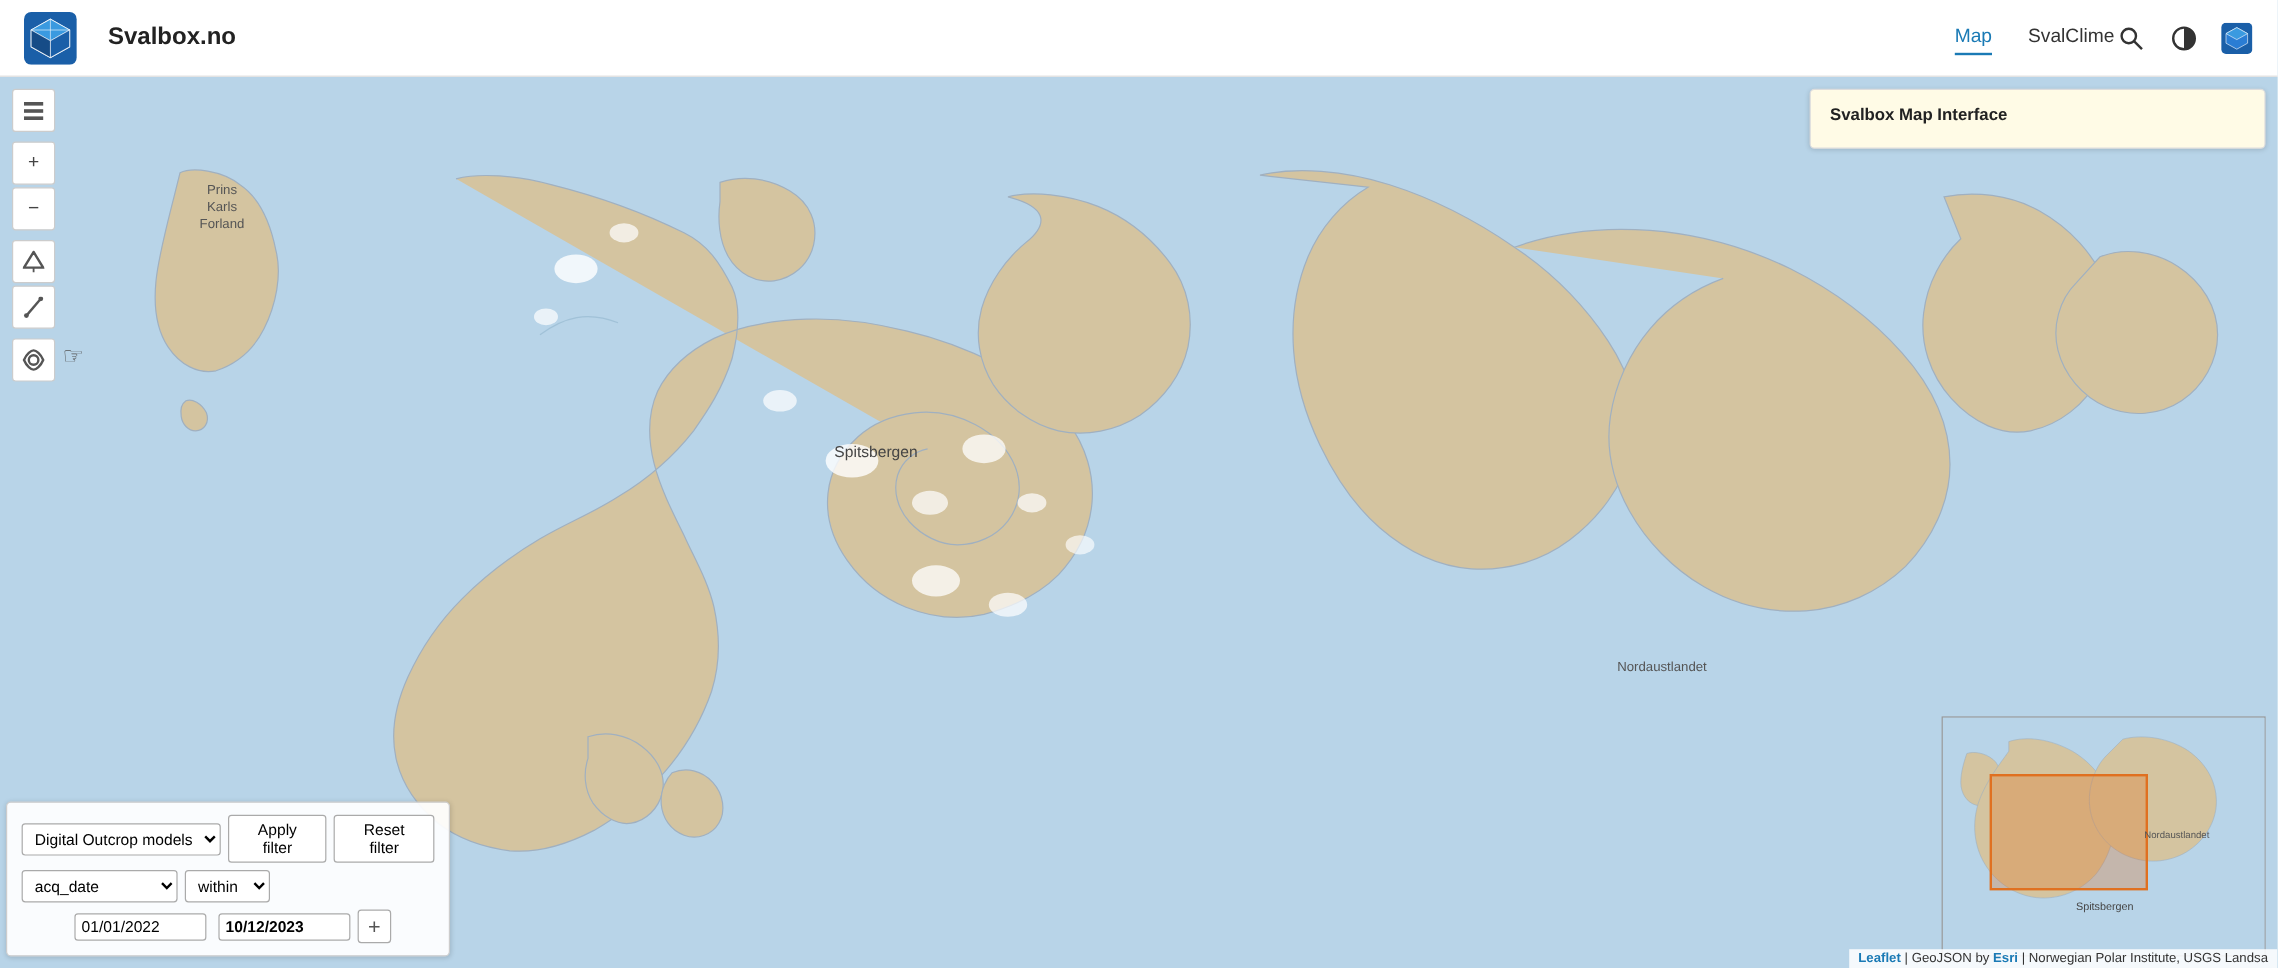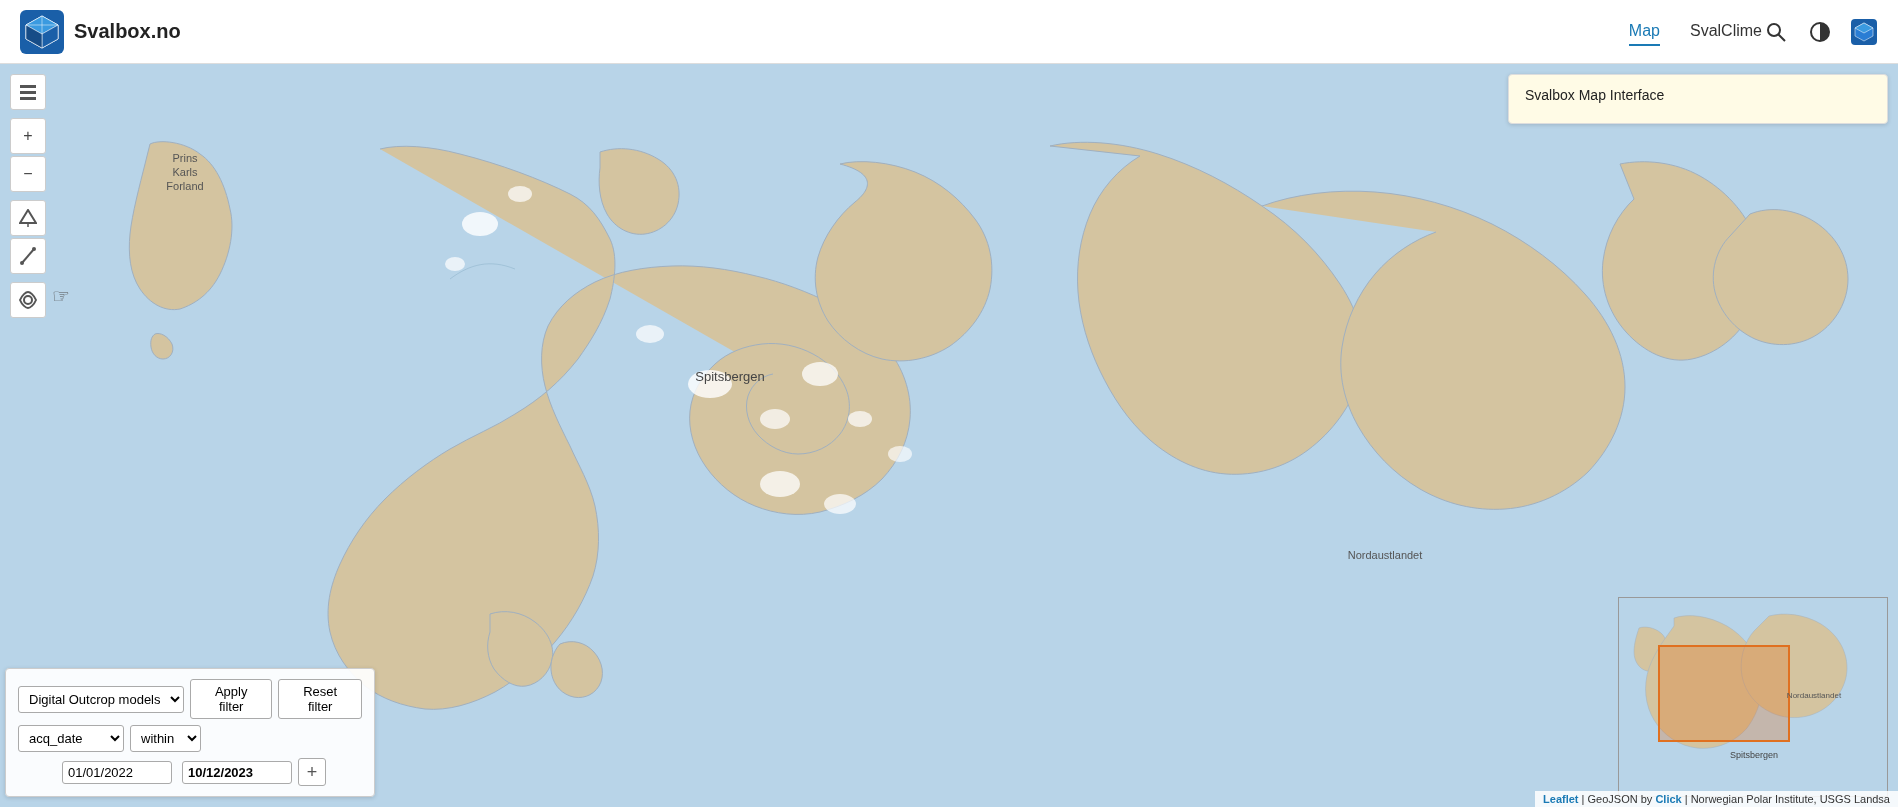--- a/index.html
+++ b/index.html
@@ -12,21 +12,21 @@
       height: 64px;
       border-bottom: 1px solid #ddd;
       padding: 0 20px;
       background: #fff;
       position: relative;
       z-index: 1000;
     }
     #logo-area {
       display: flex;
       align-items: center;
-      gap: 10px;
+      gap: 26px;
       margin-right: 40px;
     }
     #logo-icon {
       width: 44px;
       height: 44px;
     }
     #logo-text {
       font-size: 20px;
       font-weight: bold;
       color: #222;
@@ -112,21 +112,21 @@
       right: 10px;
       width: 380px;
       background: #fffbe6;
       border: 1px solid #ddd;
       border-radius: 4px;
       padding: 12px 16px;
       z-index: 500;
       box-shadow: 0 1px 4px rgba(0,0,0,0.15);
     }
     #info-box-title {
-      font-weight: normal;
+      font-weight: bold;
       font-size: 14px;
       margin-bottom: 8px;
       color: #222;
     }
     #info-box-text {
       font-size: 13px;
       color: #333;
       line-height: 1.5;
     }
 
@@ -370,21 +370,21 @@
   <div id="filter-panel">
     <div class="filter-row">
       <select class="filter-select">
         <option>Digital Outcrop models</option>
         <option>Other</option>
       </select>
       <button class="filter-btn">Apply filter</button>
       <button class="filter-btn">Reset filter</button>
     </div>
     <div class="filter-row">
-      <select class="filter-select" style="width:106px;">
+      <select class="filter-select" style="width:130px;">
         <option>acq_date</option>
         <option>name</option>
         <option>type</option>
       </select>
       <select class="filter-select">
         <option>within</option>
         <option>before</option>
         <option>after</option>
       </select>
     </div>
@@ -406,17 +406,17 @@
       <rect x="40" y="48" width="130" height="95" fill="rgba(224,112,32,0.3)" stroke="#e07020" stroke-width="2"></rect>
 
       <text x="135" y="160" font-size="9" fill="#444" text-anchor="middle">Spitsbergen</text>
       <text x="195" y="100" font-size="8" fill="#555" text-anchor="middle">Nordaustlandet</text>
     </svg>
   </div>
 
   <div id="attribution">
     <a href="#">Leaflet</a>
     <span> | GeoJSON by </span>
-    <a href="#">Click</a>
+    <a href="#">Esri</a>
     <span> | Norwegian Polar Institute, USGS Landsa</span>
   </div>
 
 </div>
 
 </body></html>

